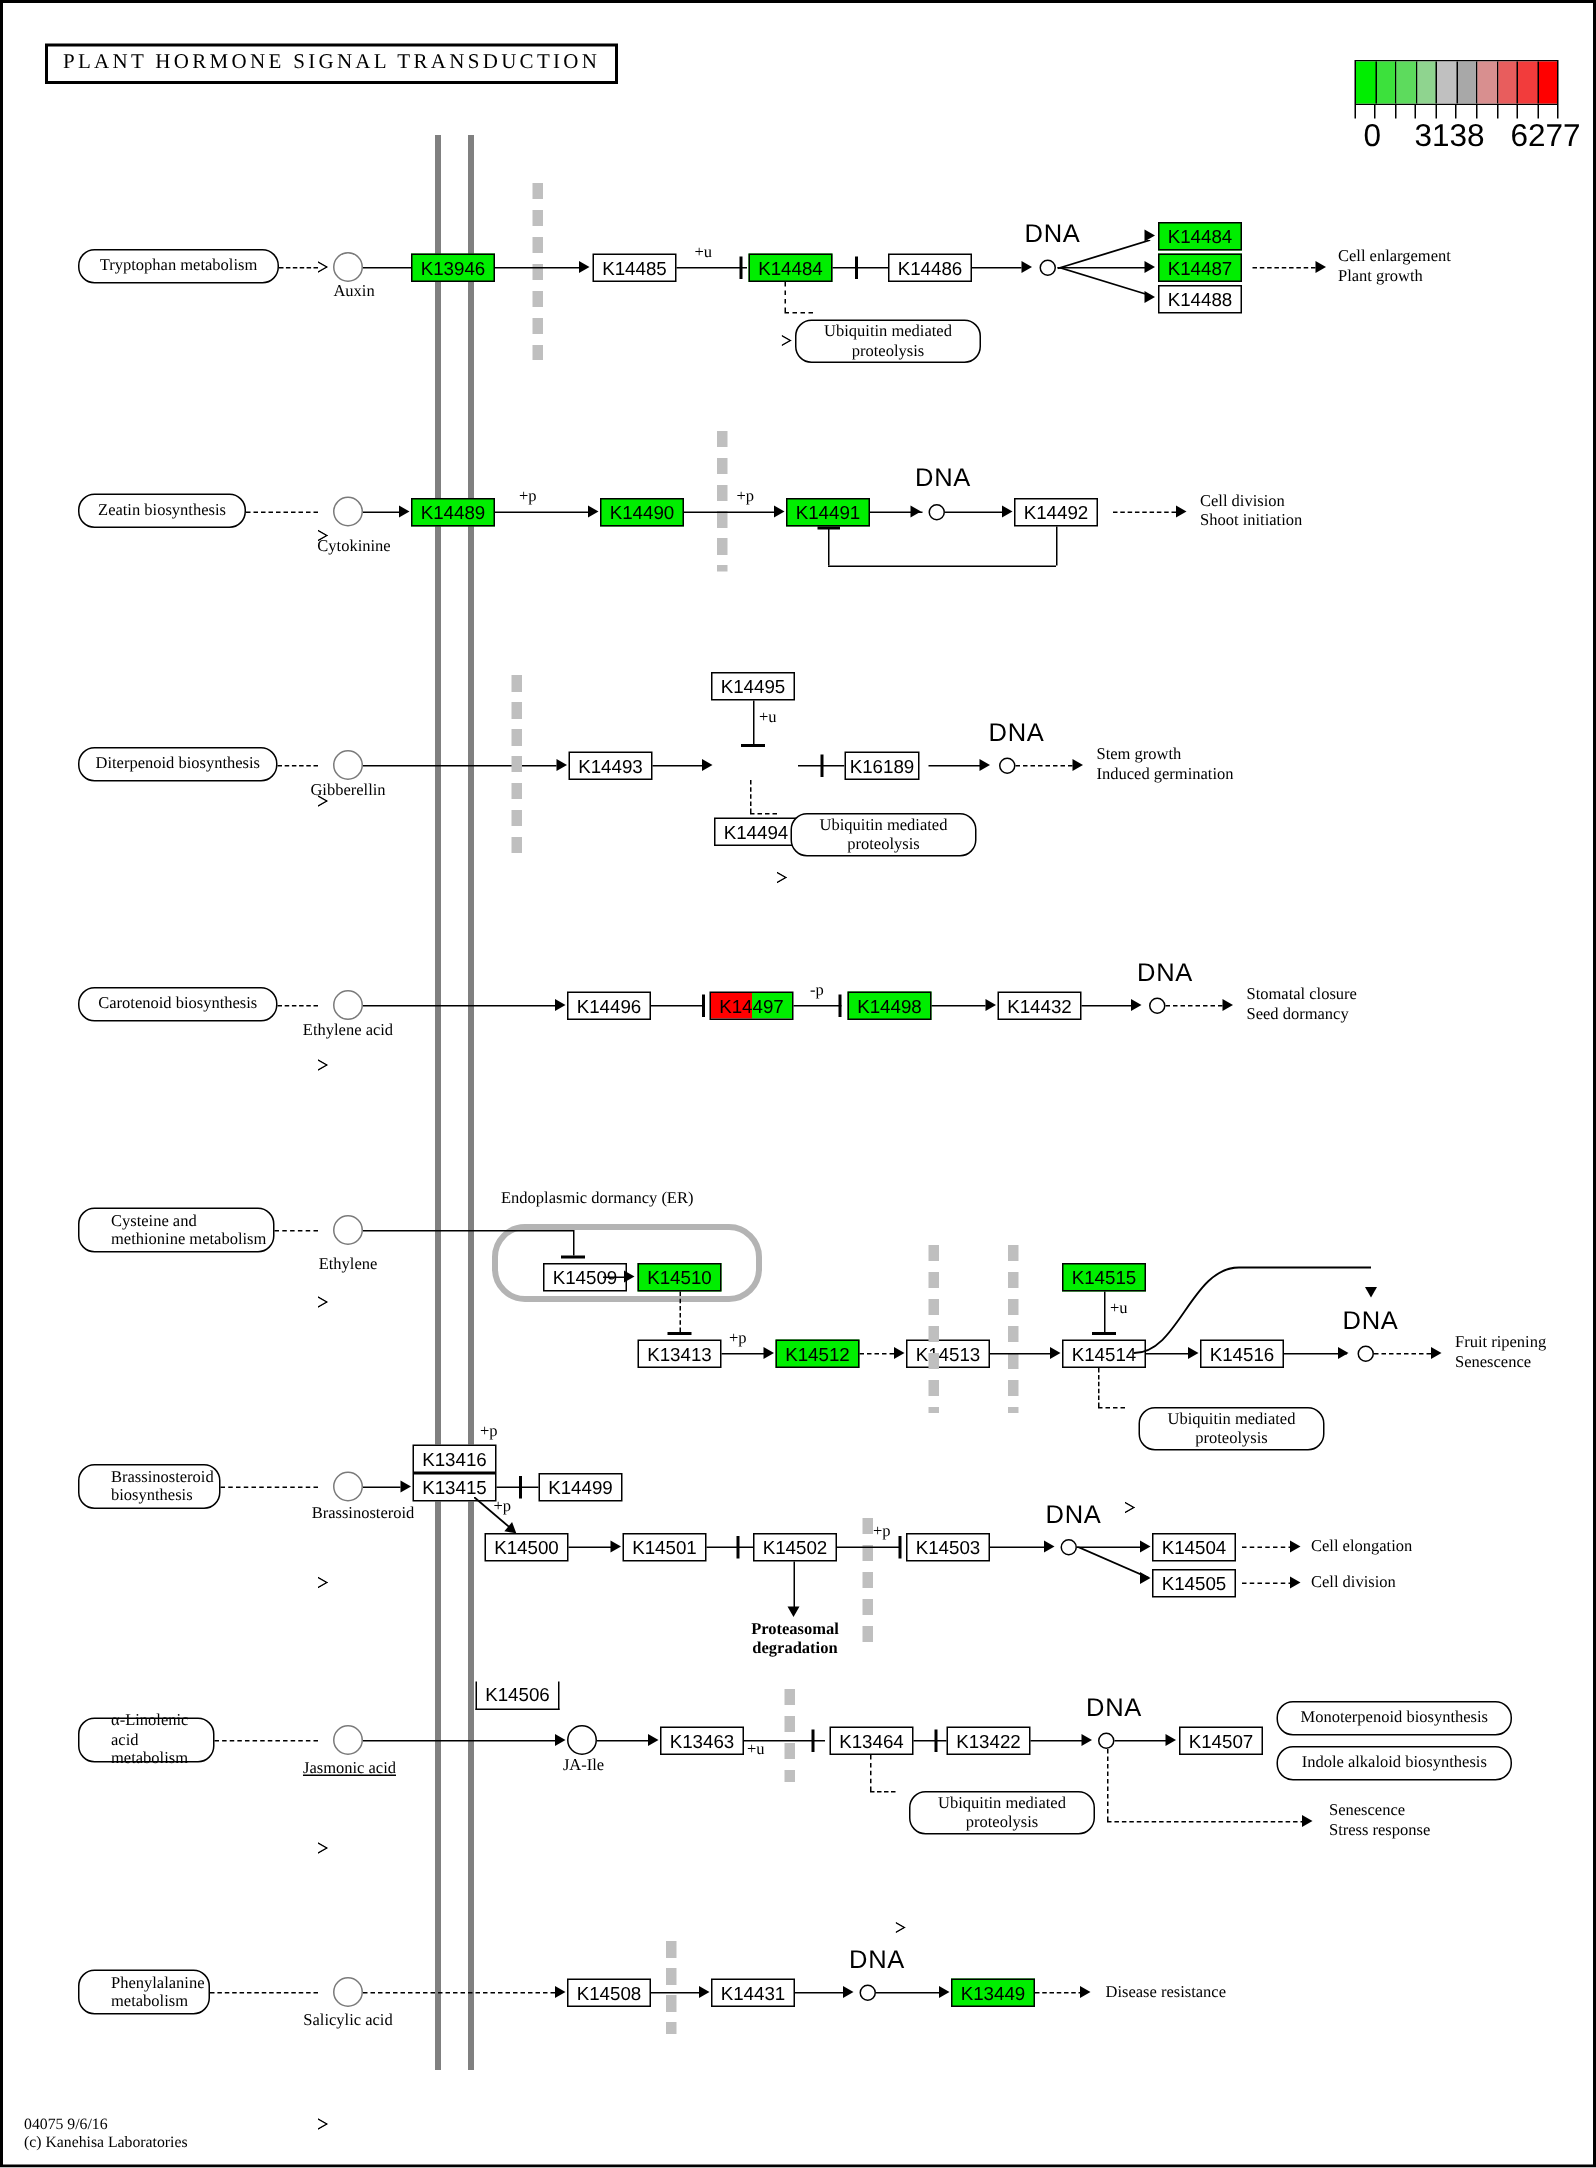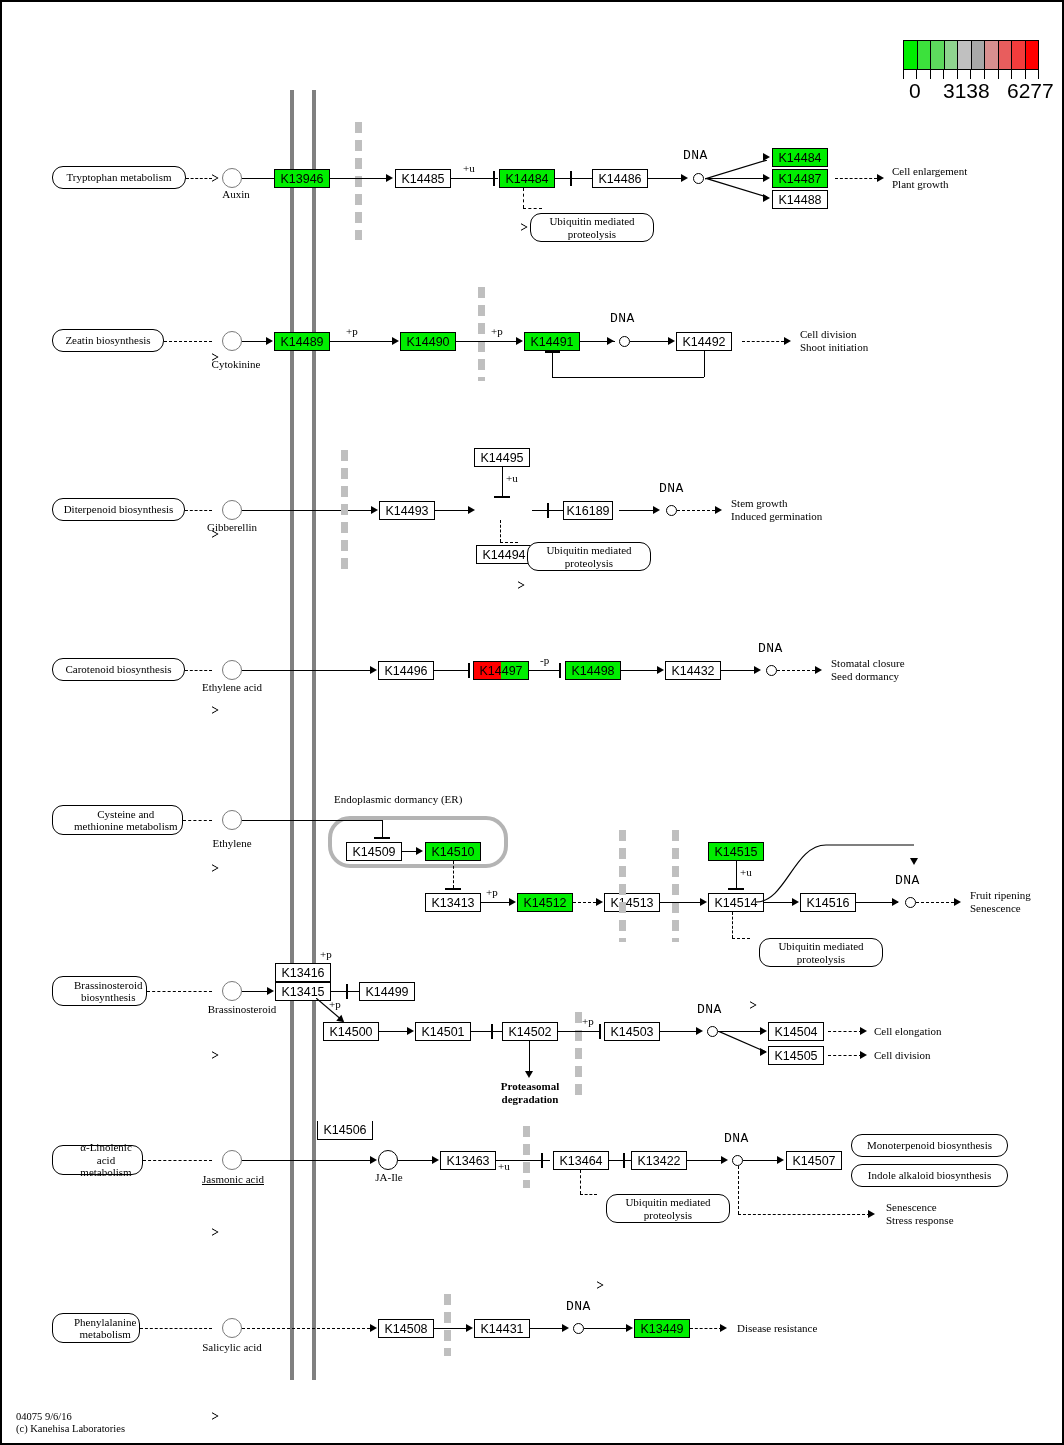--- a/index.html
+++ b/index.html
@@ -26,25 +26,25 @@
         font-family:"Liberation Sans",sans-serif;font-size:12.5px;text-align:center;
         box-sizing:border-box;white-space:nowrap;color:#000;}
   .kbox.green{background:#00ee00;}
   .kbox.split{background:linear-gradient(to right,#ff0000 0,#ff0000 50%,#00ee00 50%,#00ee00 100%);}
 
   
   .mapbox{border:1px solid #000;border-radius:11px;background:#fff;
           font-family:"Liberation Serif",serif;font-size:11px;line-height:12.5px;
           box-sizing:border-box;text-align:center;display:flex;align-items:center;justify-content:center;
           padding:0 4px;white-space:pre-line;}
-  .mapbox.left{text-align:center;justify-content:flex-start;padding-left:21px;}
+  .mapbox.left{text-align:left;justify-content:flex-start;padding-left:21px;}
 
   
   .lab{font-family:"Liberation Serif",serif;font-size:11px;line-height:12.5px;white-space:pre-line;color:#000;}
-  .lab.dna{font-size:13px;font-family:Liberation Mono, monospace;letter-spacing:.5px;}
+  .lab.dna{font-size:17px;font-family:Liberation Sans, sans-serif;letter-spacing:.5px;}
   .lab.mod{font-size:11px;}
 
   
   .h{height:1px;background:#000;}
   .v{width:1px;background:#000;}
   .hd{height:0;border-top:1px dashed #000;}
   .vd{width:0;border-left:1px dashed #000;}
 
   
   .memb{width:4px;background:#808080;}
@@ -71,20 +71,21 @@
   #er{border:4px solid #b4b4b4;border-radius:22px;box-sizing:border-box;}
 
   
   #footer{left:14px;top:1409px;font-family:"Liberation Serif",serif;font-size:10.5px;line-height:12px;white-space:pre-line;}
 </style>
 </head>
 <body>
 
 <div id="page">
 
+  <div id="title-box" class="abs">PLANT  HORMONE  SIGNAL  TRANSDUCTION</div>
 
   <div id="legend" class="abs">
     <div id="legend-bar">
       <div style="background: rgb(0, 238, 0);"></div>
       <div style="background: rgb(60, 225, 60);"></div>
       <div style="background: rgb(93, 219, 93);"></div>
       <div style="background: rgb(143, 212, 143);"></div>
       <div style="background: rgb(192, 192, 192);"></div>
       <div style="background: rgb(168, 168, 168);"></div>
       <div style="background: rgb(216, 143, 143);"></div>
@@ -266,21 +267,21 @@
   <div class="abs aro" style="left:210px;top:814px;"></div>
   <div class="abs circ" style="left:220px;top:808px;width:20px;height:20px;"></div>
   <div class="abs lab" style="left:198px;top:835px;width:64px;text-align:center;">Ethylene</div>
 
   <div class="abs" id="er" style="left:326px;top:814px;width:180px;height:52px;"></div>
   <div class="abs lab" style="left:332px;top:791px;">Endoplasmic dormancy (ER)</div>
 
   <div class="abs h" style="left:240px;top:818px;width:140px;"></div>
   <div class="abs v" style="left:380px;top:818px;height:17px;"></div>
   <div class="abs tbar" style="left:372px;top:835px;width:16px;height:1.5px;"></div>
-  <div class="abs kbox" style="left:344px;top:840px;width:56px;">K14509</div>
+  <div class="abs kbox" style="left:360px;top:840px;width:56px;">K14509</div>
   <div class="abs h" style="left:400px;top:849px;width:18px;"></div>
   <div class="abs ar" style="left:414px;top:845px;"></div>
   <div class="abs kbox green" style="left:423px;top:840px;width:56px;">K14510</div>
   <div class="abs vd" style="left:451px;top:859px;height:27px;"></div>
   <div class="abs tbar" style="left:443px;top:886px;width:16px;height:1.5px;"></div>
   <div class="abs kbox" style="left:423px;top:891px;width:56px;">K13413</div>
   <div class="abs h" style="left:479px;top:900px;width:30px;"></div>
   <div class="abs lab mod" style="left:484px;top:884px;">+p</div>
   <div class="abs ar" style="left:507px;top:896px;"></div>
   <div class="abs kbox green" style="left:515px;top:891px;width:56px;">K14512</div>

